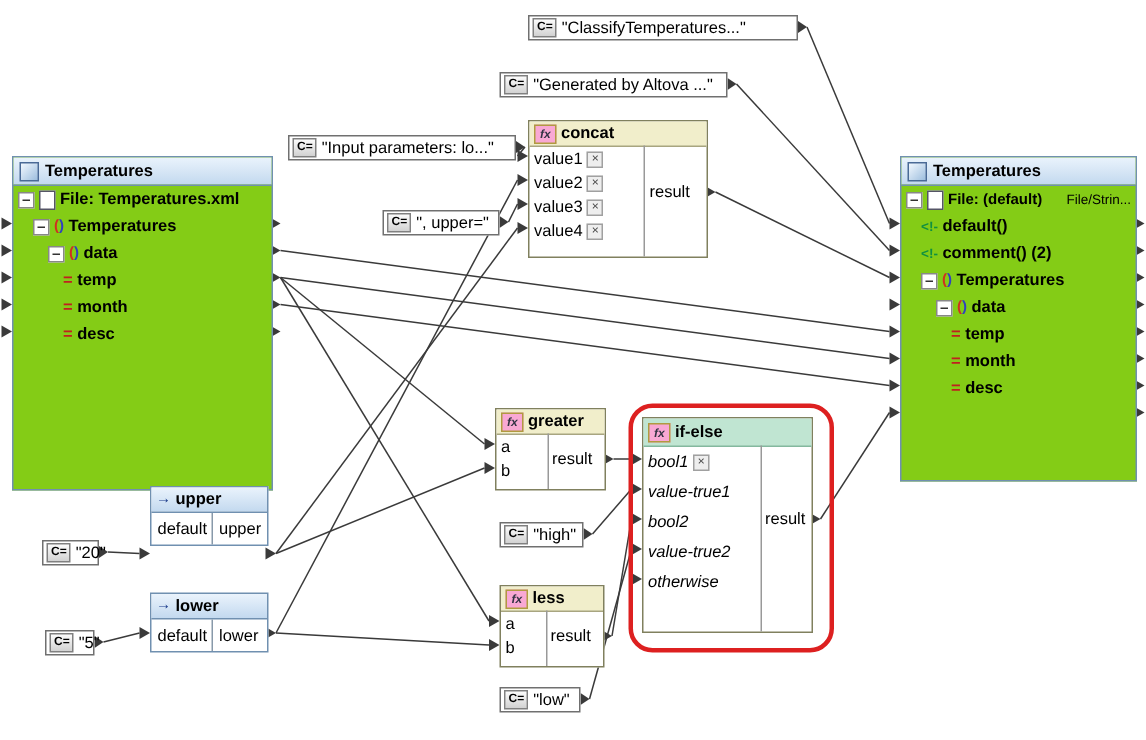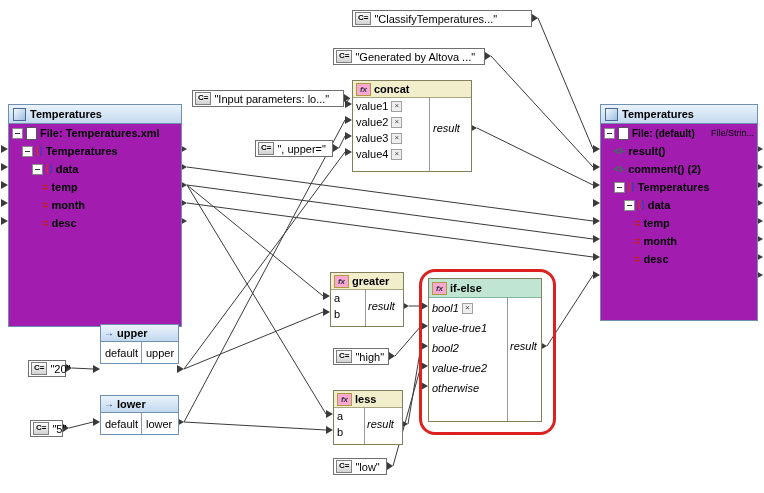--- a/index.html
+++ b/index.html
@@ -1,21 +1,21 @@
 <!DOCTYPE html>
 <html><head>
 <meta charset="utf-8">
 <style>
   html,body{margin:0;padding:0;background:#fff;}
   #canvas{position:relative;width:764px;height:493px;background:#fff;overflow:hidden;
           font-family:"Liberation Sans",sans-serif;font-size:11px;color:#000;}
   svg.wires{position:absolute;left:0;top:0;width:764px;height:493px;}
 
   
-  .comp{position:absolute;border:1px solid #7090b0;background:#a21caf;}
+  .comp{position:absolute;border:1px solid #7090b0;background:#84cc16;}
   .comp-header{height:18px;display:flex;align-items:center;gap:4px;padding:0 4px;
     background:linear-gradient(#eaf3fc,#c3d9ef);border-bottom:1px solid #7090b0;
     font-weight:bold;white-space:nowrap;}
   .ic-comp{width:11px;height:11px;border:1px solid #4a6a96;flex:0 0 auto;
     background:linear-gradient(135deg,#f2f8fe,#9dbede);}
   .trow{height:18px;display:flex;align-items:center;gap:3px;font-weight:bold;
     white-space:nowrap;overflow:hidden;}
   .exp{width:9px;height:9px;border:1px solid #888;background:#fff;flex:0 0 auto;position:relative;}
   .exp::before{content:"";position:absolute;left:2px;top:4px;width:5px;height:1px;background:#333;}
   .ic-file{width:9px;height:11px;border:1px solid #556;background:#fff;flex:0 0 auto;}
@@ -36,21 +36,21 @@
   .fn-header{height:16px;display:flex;align-items:center;gap:3px;padding:0 3px;
     font-weight:bold;background:#f1eecb;border-bottom:1px solid #a8a580;white-space:nowrap;}
   .fnbox.ifelse .fn-header{height:18px;background:#c0e5d2;border-bottom:1px solid #84b89e;}
   .fx{width:13px;height:11px;background:#f9a8d4;border:1px solid #b09a40;flex:0 0 auto;
     font-size:8px;font-style:italic;font-weight:bold;color:#334;display:flex;
     align-items:center;justify-content:center;}
   .fnrow{height:16px;display:flex;align-items:center;gap:2px;padding-left:3px;
     font-weight:normal;white-space:nowrap;}
   .fnbox.ifelse .fnrow{height:20px;font-style:italic;}
   .fn-div{position:absolute;bottom:0;border-left:1px solid #999;}
-  .fn-result{position:absolute;font-weight:normal;font-style:italic;}
+  .fn-result{position:absolute;font-weight:normal;}
   .del{width:9px;height:9px;flex:0 0 auto;border:1px solid #a0a0a0;background:#eee;
     font-size:8px;line-height:8px;text-align:center;color:#444;margin-left:1px;}
   .del::before{content:"×";}
 
   
   .const{position:absolute;height:17px;border:1px solid #707070;background:#fff;
     display:flex;align-items:center;gap:3px;padding:0 4px 0 2px;white-space:nowrap;box-sizing:border-box;}
   .cbadge{border:1px solid #808080;background:linear-gradient(#fcfcfc,#d2d2d2);
     font-size:8px;font-weight:bold;padding:0 2px;height:11px;line-height:10px;flex:0 0 auto;}
 
@@ -202,21 +202,21 @@
       <span>Temperatures</span>
     </div>
     <div class="trow" style="padding-left:3px;">
       <span class="exp"></span>
       <span class="ic-file"></span>
       <span style="font-size:10px;">File: (default)</span>
       <span class="file-link">File/Strin...</span>
     </div>
     <div class="trow" style="padding-left:13px;">
       <span class="ic-cm"></span>
-      <span>result()</span>
+      <span>default()</span>
     </div>
     <div class="trow" style="padding-left:13px;">
       <span class="ic-cm"></span>
       <span>comment() (2)</span>
     </div>
     <div class="trow" style="padding-left:13px;">
       <span class="exp"></span>
       <span class="ic-el"></span>
       <span>Temperatures</span>
     </div>

